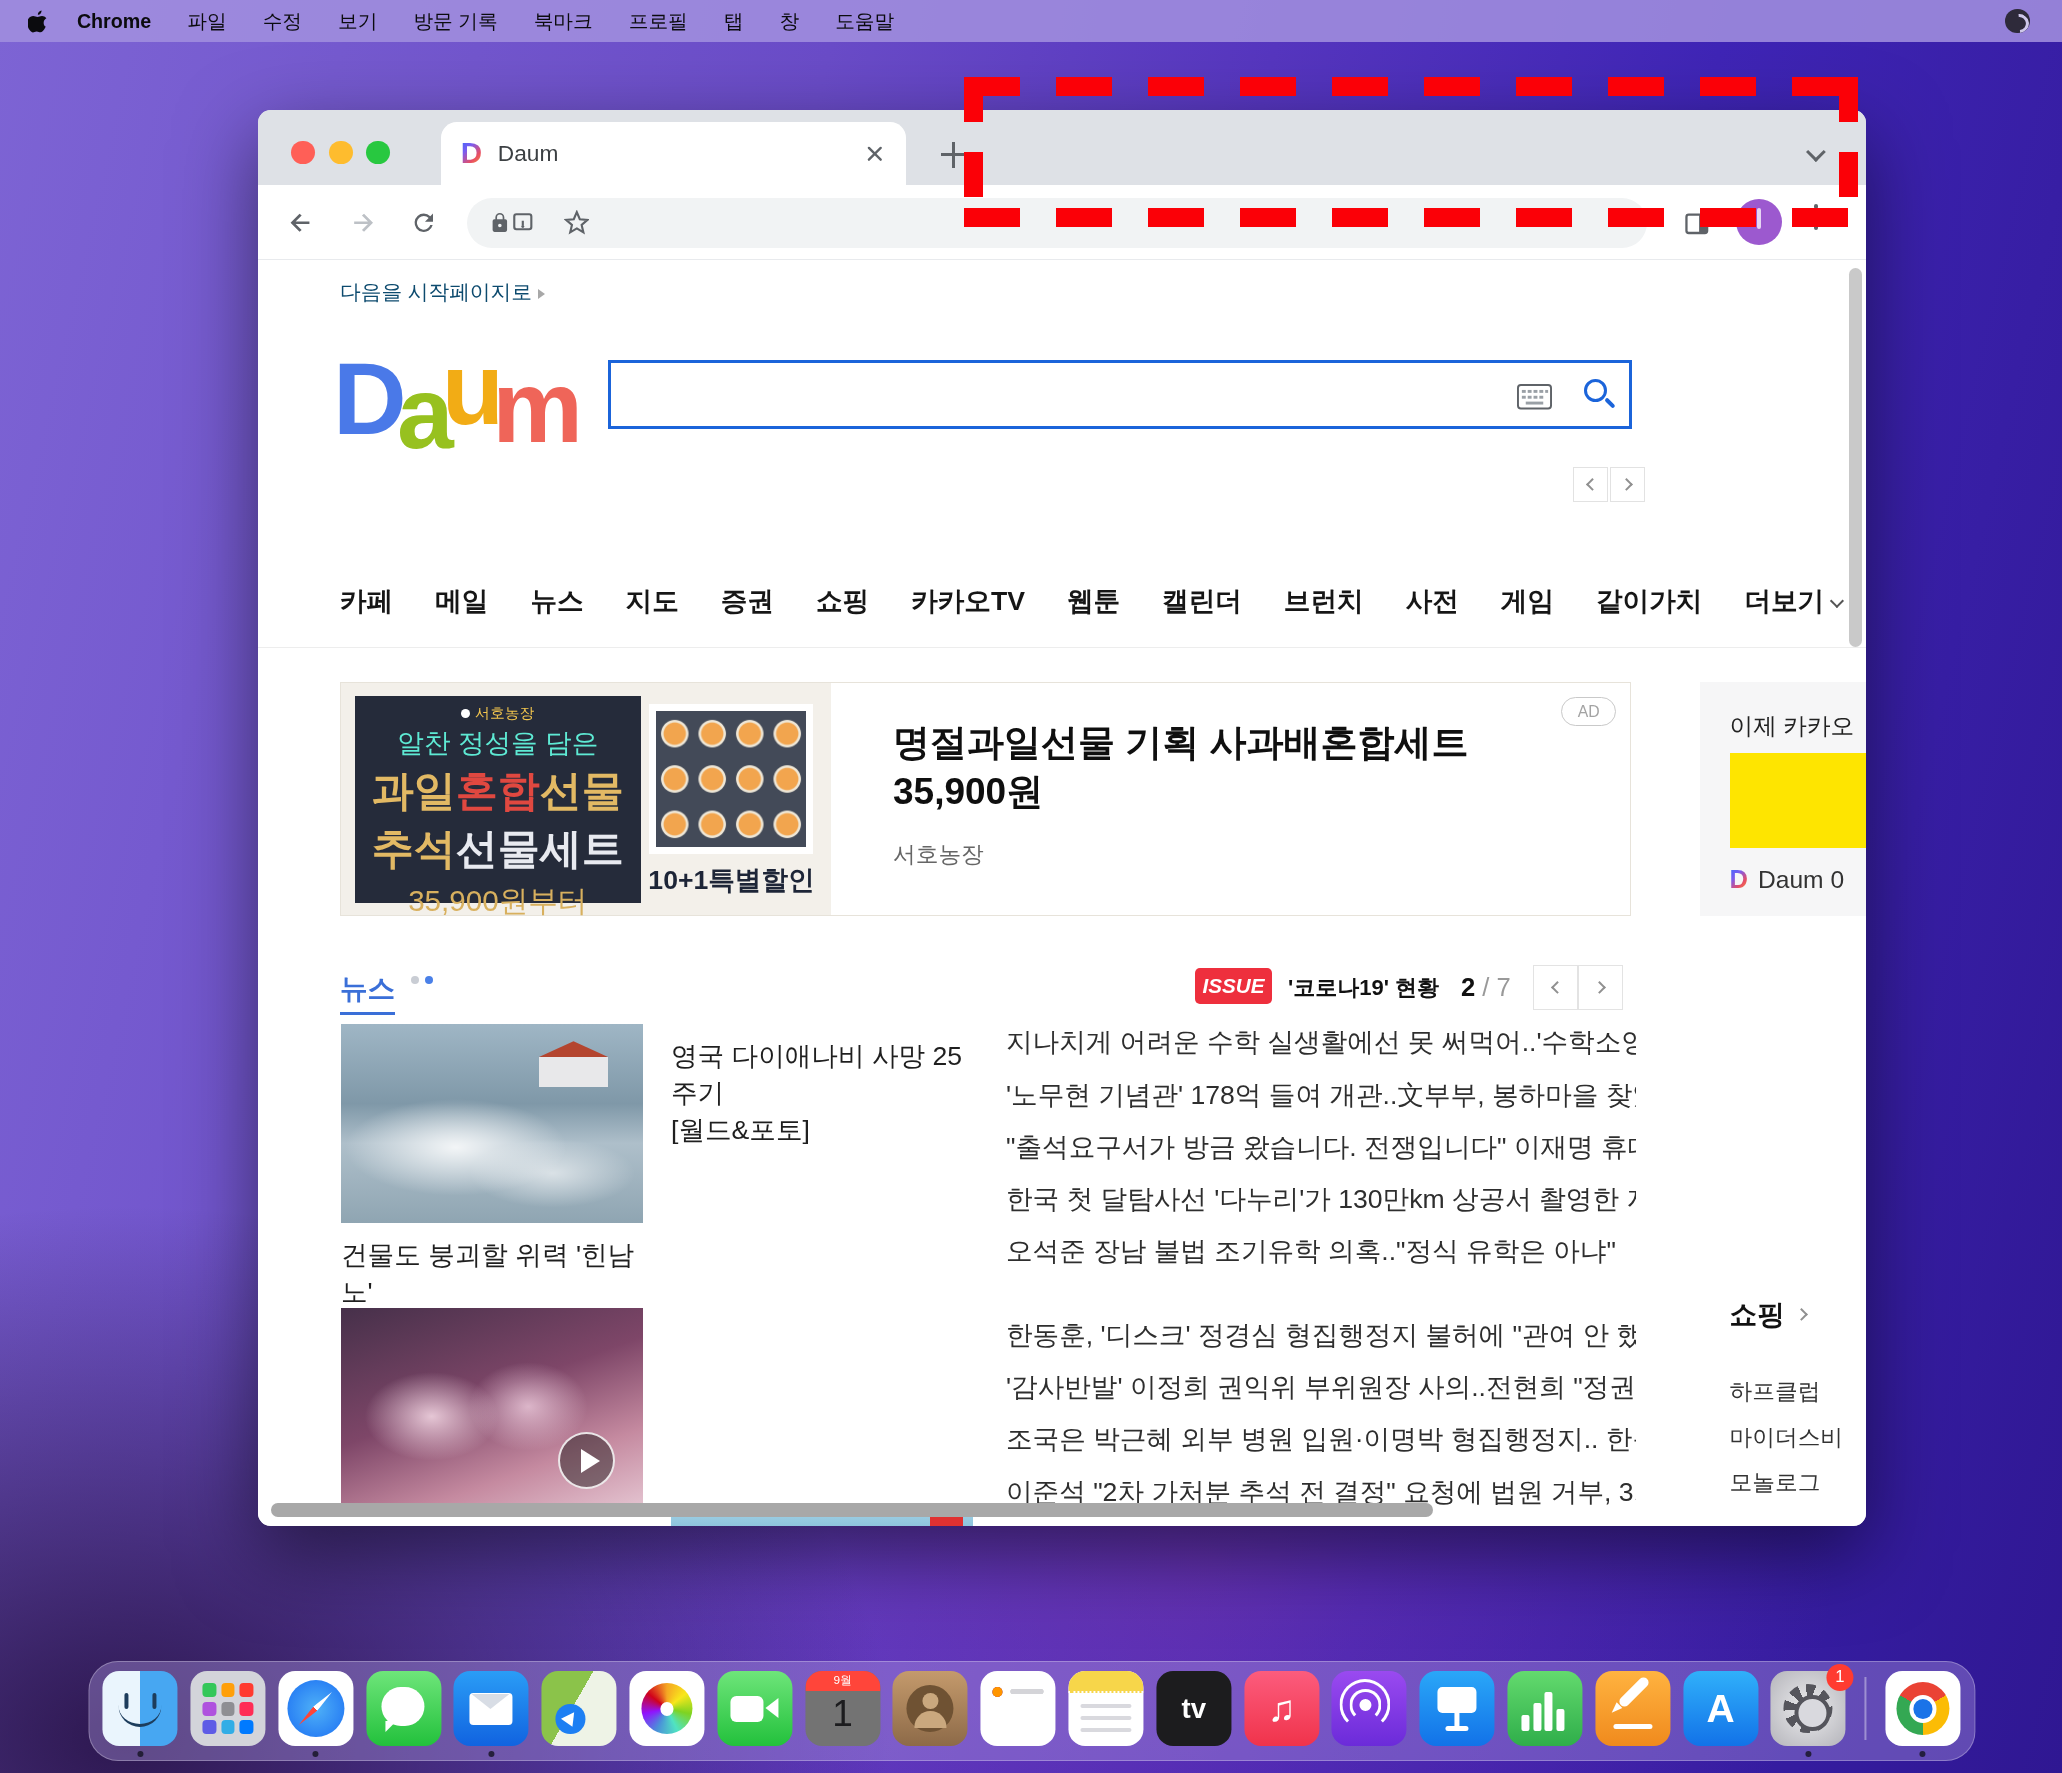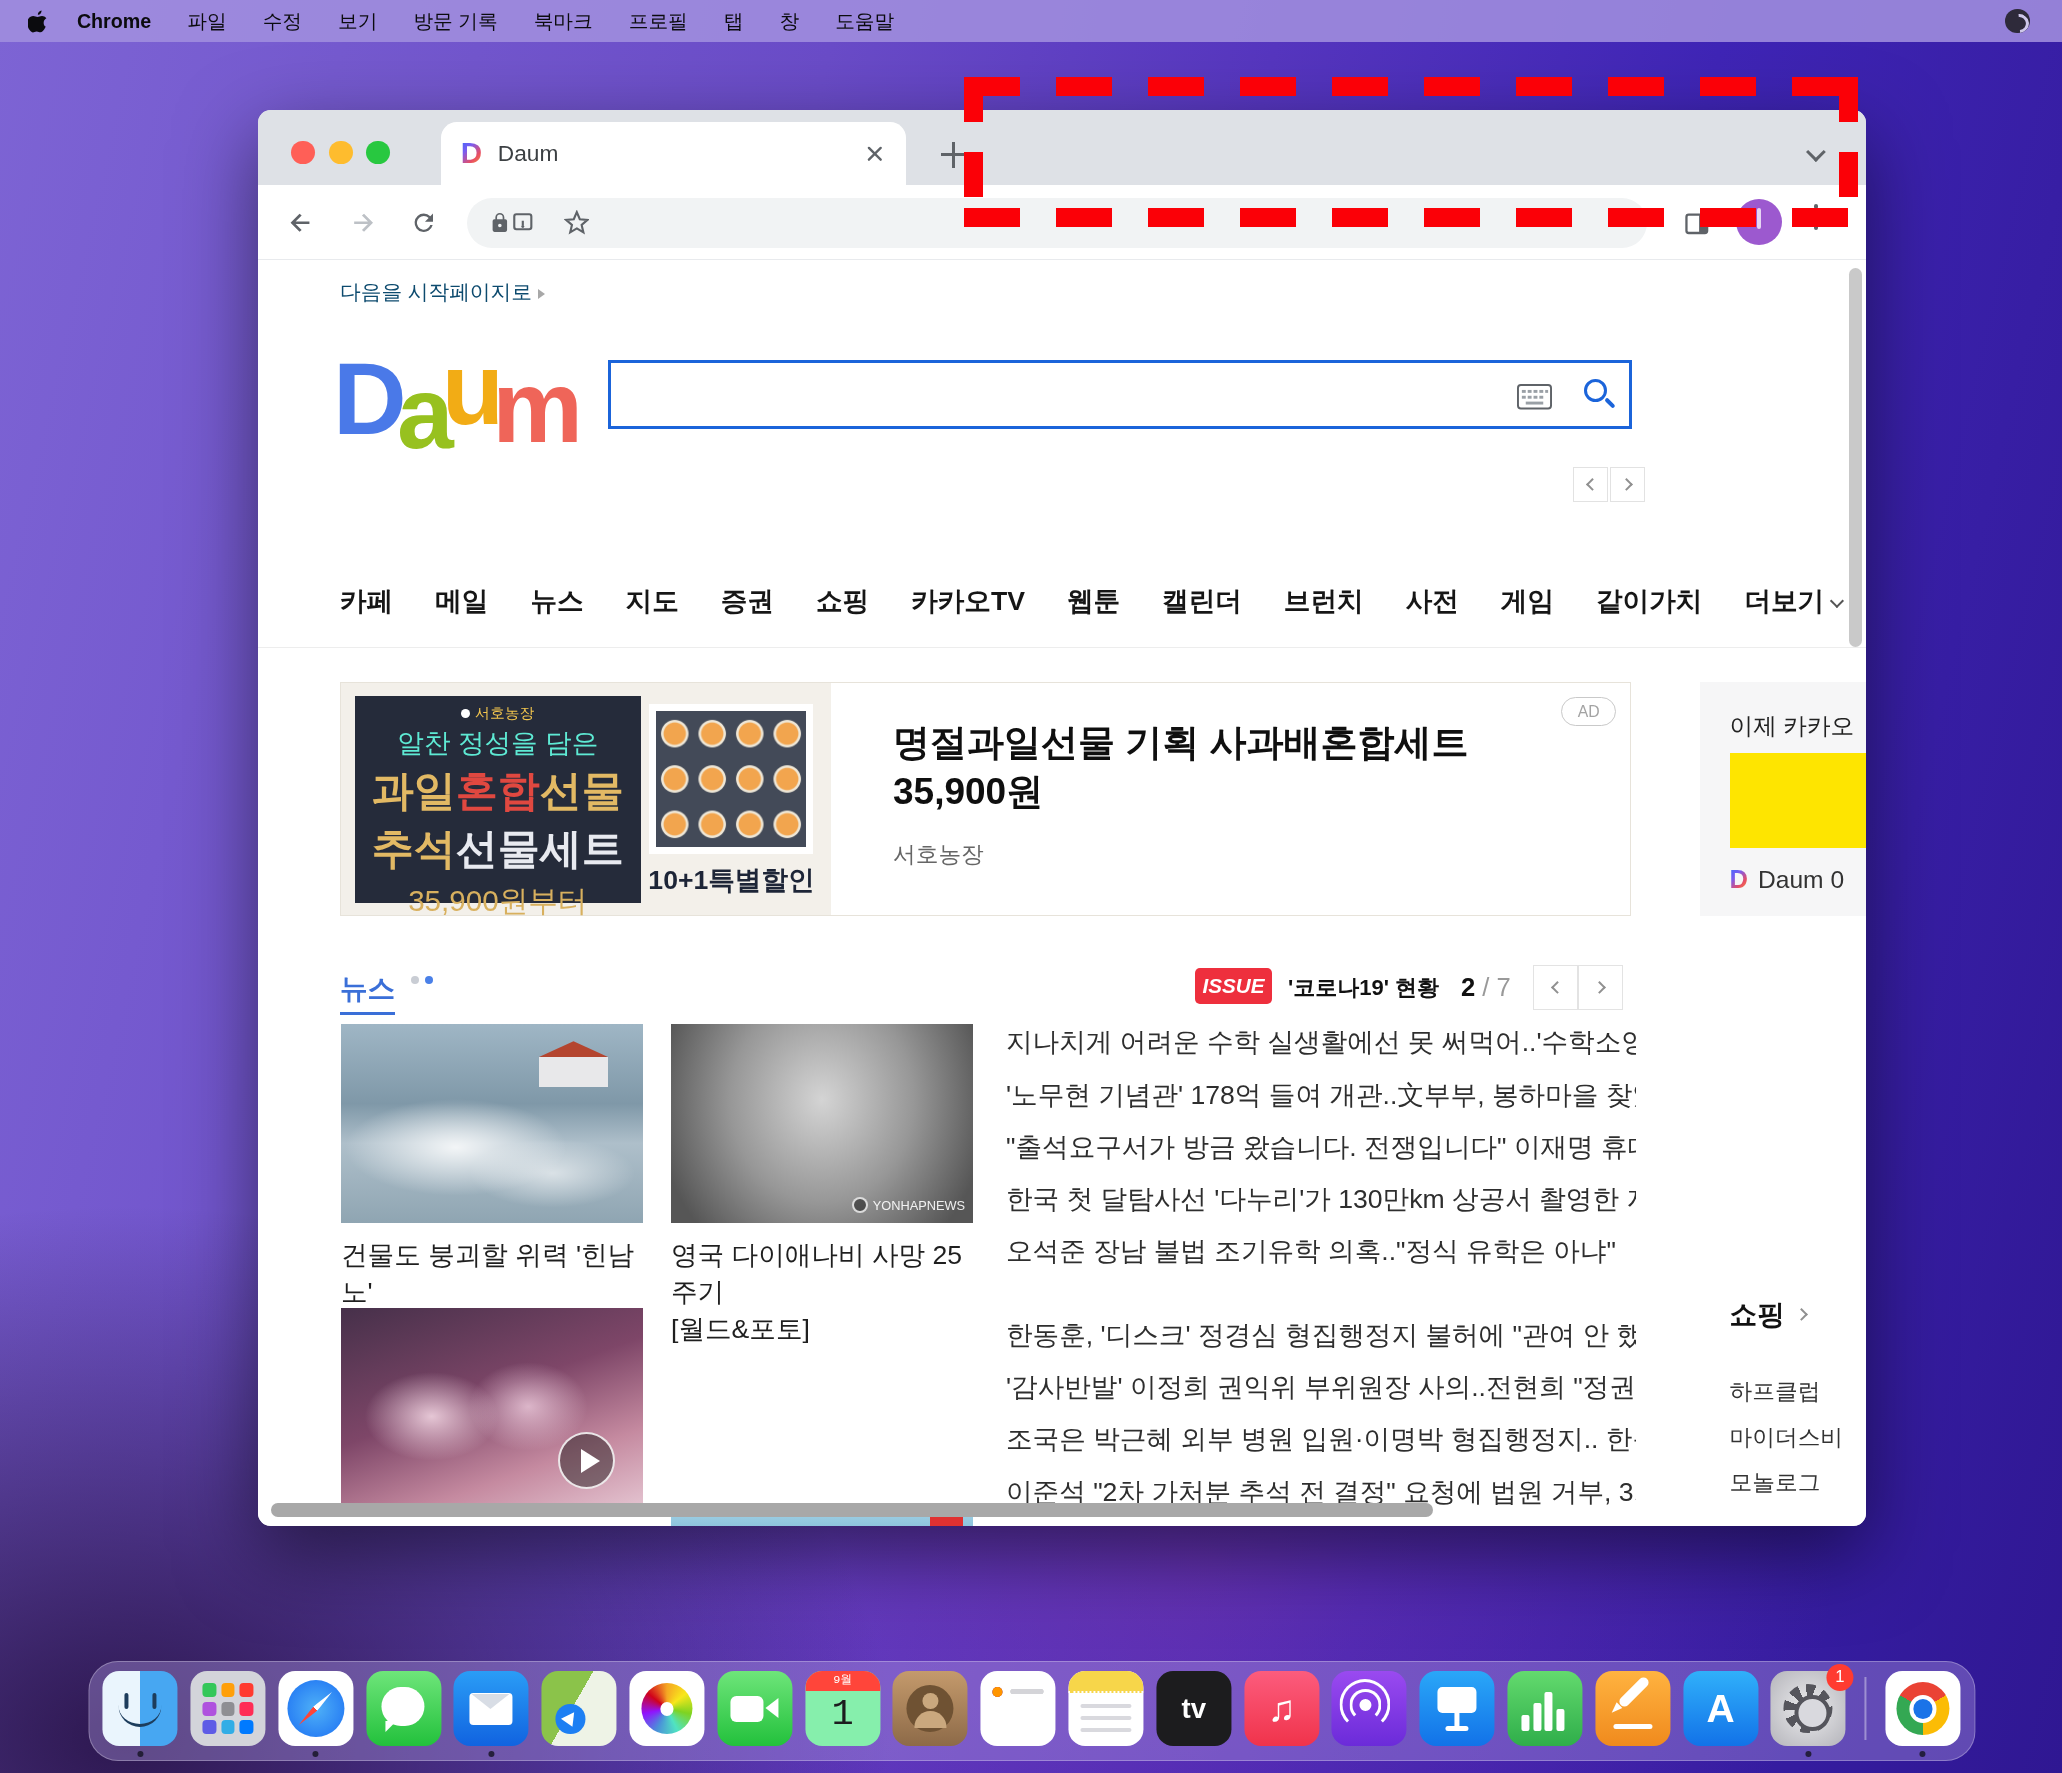--- a/index.html
+++ b/index.html
@@ -158,21 +158,21 @@
   .env::after{content:"";position:absolute;left:2px;top:1px;width:39px;height:17.7px;background:transparent;border-left:19.7px solid transparent;border-right:19.7px solid transparent;border-top:15.8px solid #d8dde5;clip-path:polygon(0 0,100% 0,50% 100%);width:0;}
   .ic-maps{background:linear-gradient(120deg,#8bc34a 0 44%,#eef3e6 44% 100%);}
   .mapdot{position:absolute;left:13.8px;top:33px;width:29.6px;height:29.6px;border-radius:50%;background:#1d7ff3;}
   .mapdot::after{content:"";position:absolute;left:7.9px;top:6.9px;width:0;height:0;border-left:7.9px solid transparent;border-right:7.9px solid transparent;border-bottom:13.8px solid #fff;transform:rotate(35deg);}
   .ic-photos{background:#fff;}
   .flower{position:absolute;left:11.8px;top:11.8px;width:51px;height:51px;border-radius:50%;background:conic-gradient(#f5a623,#f8e71c,#7ed321,#50e3c2,#4a90d9,#9013fe,#d0021b,#f5a623);}
   .flower::after{content:"";position:absolute;left:18.7px;top:18.7px;width:13.8px;height:13.8px;border-radius:50%;background:#fff;}
   .ic-ft{background:linear-gradient(180deg,#6ee57a,#23c13c);}
   .cam{position:absolute;left:12.8px;top:24.6px;width:33px;height:25.6px;background:#fff;border-radius:5.9px;}
   .cam::after{content:"";position:absolute;left:35px;top:2px;width:0;height:0;border-top:10.8px solid transparent;border-bottom:10.8px solid transparent;border-right:13.8px solid #fff;}
-  .ic-cal{background:#86efac;font-family:Liberation Mono, monospace;}
+  .ic-cal{background:#737373;}
   .calhead{position:absolute;left:0;top:0;width:100%;height:19.7px;background:#ff453a;color:#fff;font-size:11.8px;text-align:center;line-height:19.7px;}
   .calday{position:absolute;left:0;top:21.7px;width:100%;text-align:center;font-size:37px;color:#1c1c1e;font-weight:300;}
   .ic-cont{background:linear-gradient(180deg,#c49a6c,#8d6a48);}
   .contc{position:absolute;left:13.8px;top:13.8px;width:47px;height:47px;border-radius:50%;background:#6f5233;}
   .contc::before{content:"";position:absolute;left:15.8px;top:7.9px;width:15.8px;height:15.8px;border-radius:50%;background:#caa87e;}
   .contc::after{content:"";position:absolute;left:7.9px;top:25.6px;width:31.5px;height:17.7px;border-radius:15.8px 15.8px 0 0;background:#caa87e;}
   .ic-rem{background:#fff;padding:13.8px 11.8px;}
   .remrow{position:relative;height:15.8px;}
   .remrow i{position:absolute;left:0;top:2px;width:9.9px;height:9.9px;border-radius:50%;}
   .remrow b{position:absolute;left:17.7px;top:3.9px;width:33px;height:4.9px;border-radius:3px;background:#d4d4d8;}
@@ -400,26 +400,20 @@
         </span>
     </div>
 
     <div class="abs pcard" style="left:83px;top:764px">
       <div class="pimg img-sea">
           <span class="house"></span>
         </div>
       <div class="pcap"><span>건물도 붕괴할 위력 '힌남노'</span><br><span>한반도로 방향 틀었다</span></div>
     </div>
     <div class="abs pcard" style="left:413px;top:764px">
-      <div class="pimg img-portrait">
-        <span class="wmark">
-            <i></i>
-            <span>YONHAPNEWS</span>
-          </span>
-      </div>
       <div class="pcap"><span>영국 다이애나비 사망 25주기</span><br><span>[월드&amp;포토]</span></div>
     </div>
 
     <div class="hline" style="top:764px">지나치게 어려운 수학 실생활에선 못 써먹어..'수학소양'은 딴…</div>
     <div class="hline" style="top:817px">'노무현 기념관' 178억 들여 개관..文부부, 봉하마을 찾았다</div>
     <div class="hline" style="top:869px">"출석요구서가 방금 왔습니다. 전쟁입니다" 이재명 휴대폰에 …</div>
     <div class="hline" style="top:921px">한국 첫 달탐사선 '다누리'가 130만km 상공서 촬영한 지구와…</div>
     <div class="hline" style="top:973px">오석준 장남 불법 조기유학 의혹.."정식 유학은 아냐"</div>
     <div class="hline" style="top:1057px">한동훈, '디스크' 정경심 형집행정지 불허에 "관여 안 했지만 …</div>
     <div class="hline" style="top:1109px">'감사반발' 이정희 권익위 부위원장 사의..전현희 "정권 사퇴…</div>

